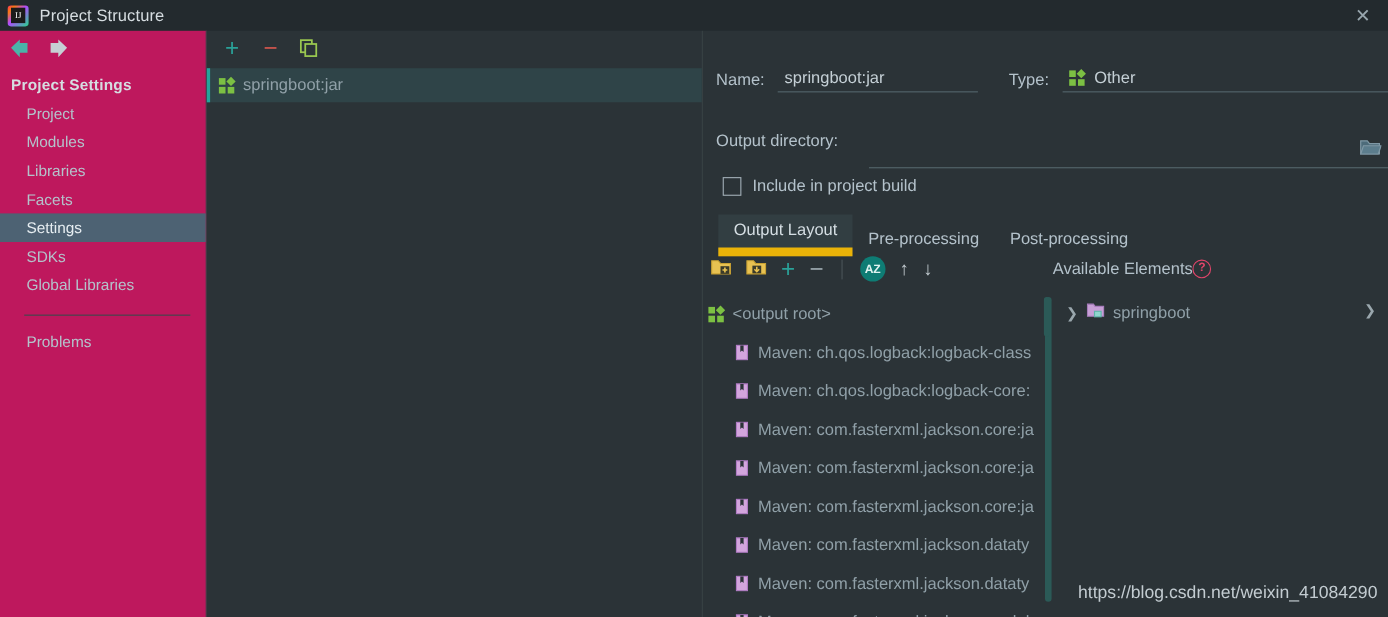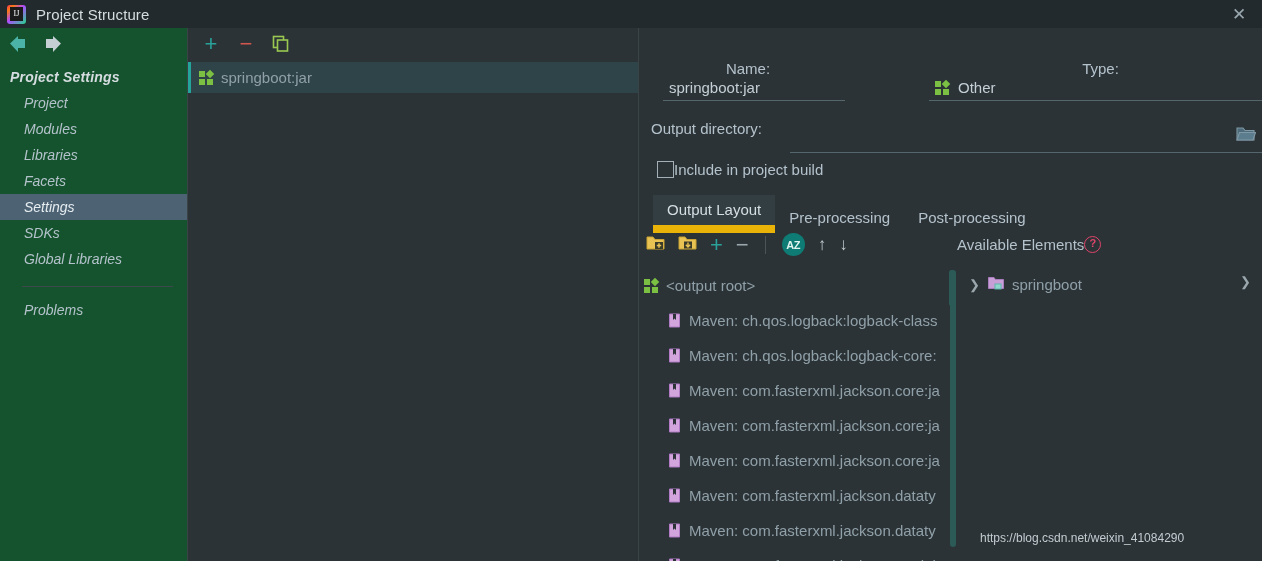--- a/index.html
+++ b/index.html
@@ -45,23 +45,22 @@
     position: absolute; right: 0; top: 0;
     width: 46px; height: 28px;
     display: flex; align-items: center; justify-content: center;
     color: #98a6ae; font-size: 17px; line-height: 1;
   }
 
   
   .sidebar {
     position: absolute; left: 0; top: 28px;
     width: 187px; height: 533px;
-    background: #14532d;
+    background: #be185d;
     border-right: 1px solid #3a4447;
-    font-style: italic;
   }
   .nav-arrows {
     height: 32px; display: flex; align-items: center; padding-left: 7px; gap: 13px;
   }
   .arrow { width: 22px; height: 18px; display: block; }
   .side-list { padding-top: 4px; }
   .side-group {
     font-size: 14px; font-weight: bold; color: #d6dde1;
     padding: 5px 0 5px 10px; letter-spacing: .2px;
   }
@@ -108,21 +107,21 @@
   .sq4 i:nth-child(3){ left:0; top:8px; }
   .sq4 i:nth-child(4){ left:8px; top:8px; }
 
   
   .right {
     position: absolute; left: 639px; top: 28px;
     width: 623px; height: 533px;
     background: #2b3337;
   }
   .field-row {
-    position: absolute; display: flex; align-items: center; flex-direction: column;
+    position: absolute; display: flex; align-items: center;
   }
   .f-label { font-size: 15px; color: #b4c2cb; }
   .underline-input {
     border-bottom: 1px solid #55666d;
     font-size: 15px; color: #c5d0d6;
     padding: 2px 4px 4px 6px;
   }
   .redbox {
     border: 1px solid #ef2d2d;
     padding: 5px 8px 6px 8px;
@@ -130,21 +129,21 @@
     background: #2b3337;
   }
   .outdir-underline {
     position: absolute; left: 790px; top: 152px; width: 472px; height: 1px;
     background: #55666d;
   }
   .folder-ico { position: absolute; left: 1236px; top: 125px; }
 
   .checkbox-row {
     position: absolute; left: 657px; top: 161px;
-    display: flex; align-items: center; 
+    display: flex; align-items: center; gap: 10px;
   }
   .cbox {
     width: 15px; height: 15px; border: 1px solid #a3b0b8; background: #2b3337;
   }
   .cbox-label { font-size: 15px; color: #b4c2cb; }
 
   .tabs {
     position: absolute; left: 653px; top: 195px;
     display: flex; align-items: flex-end; gap: 0;
   }
@@ -214,21 +213,21 @@
     width: 5px; height: 36px; border-radius: 3px; background: #2b5a57;
   }
   .avail-row {
     height: 32px; display: flex; align-items: center; gap: 8px;
     font-size: 15px; color: #90a0a8; padding-left: 12px;
   }
   .chev { color: #9aa7ad; font-size: 13px; }
 
   .watermark {
     position: absolute; left: 980px; top: 531px;
-    font-size: 12px; color: #c3ccd1;
+    font-size: 16px; color: #c3ccd1;
     font-family: "Liberation Sans", sans-serif;
   }
 </style>
 </head>
 <body>
 
 <div id="app">
 
   <div class="titlebar">
     <div class="logo"></div>

